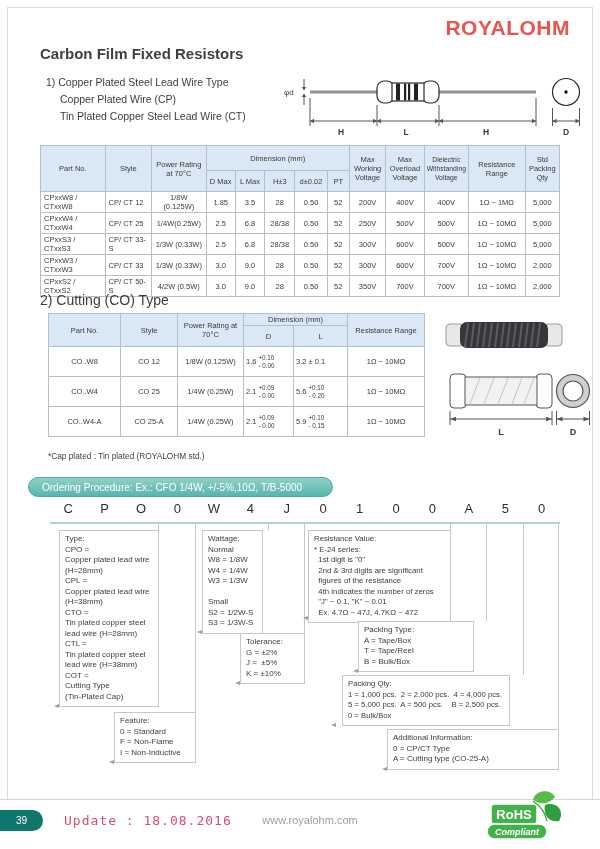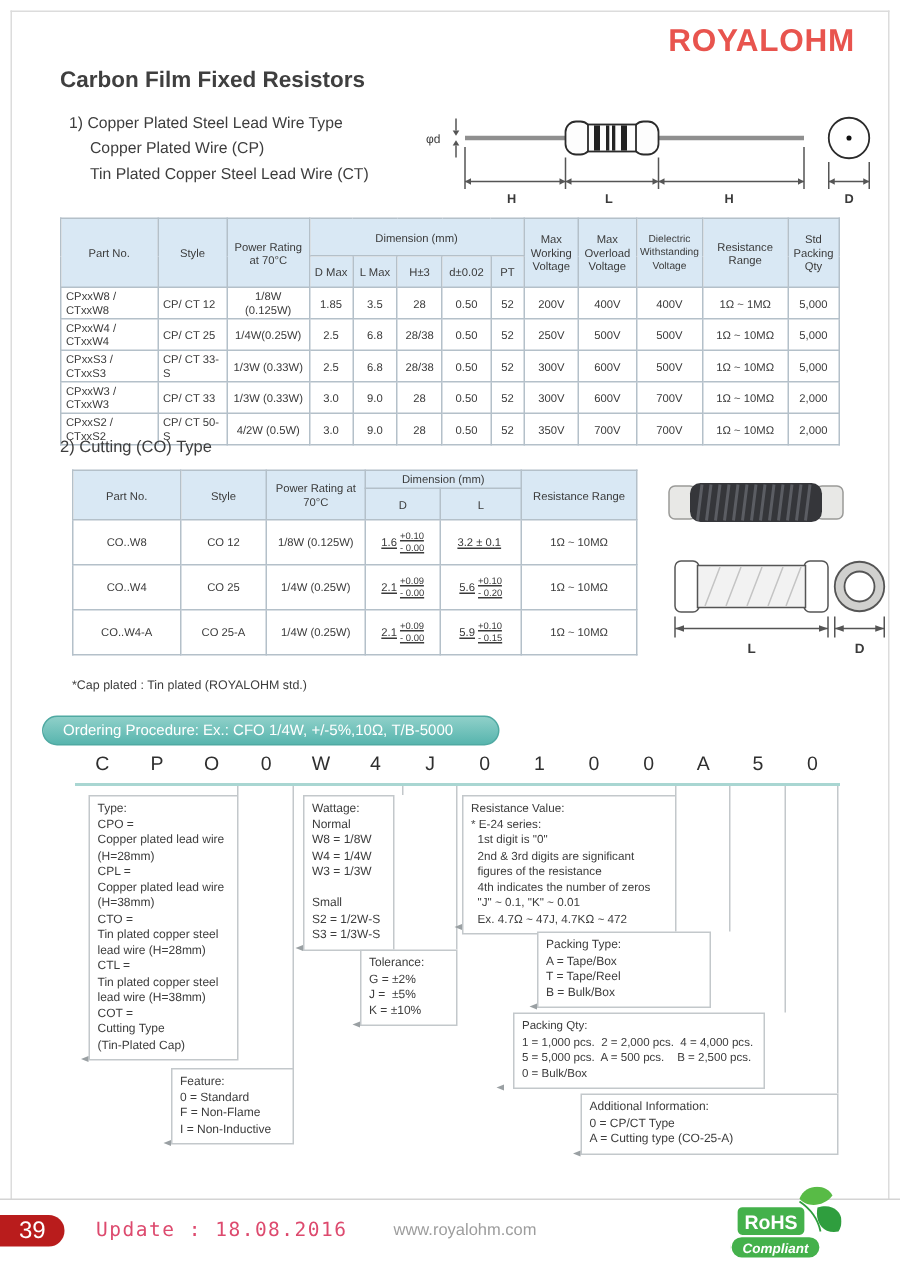--- a/index.html
+++ b/index.html
@@ -5,53 +5,53 @@
   html,body{margin:0;padding:0;background:#ffffff;}
   .page{position:relative;width:600px;height:849px;background:#fff;
         font-family:"Liberation Sans",sans-serif;color:#3a3a3a;overflow:hidden;}
   .frame{position:absolute;left:7px;top:7px;width:584px;height:792px;
          border-left:1px solid #dcdcdc;border-top:1px solid #dcdcdc;border-right:1px solid #dcdcdc;}
   .brand{position:absolute;right:30px;top:16px;font-size:21px;font-weight:bold;
          color:#e8544e;letter-spacing:.5px;}
   .title{position:absolute;left:40px;top:45px;font-size:15px;font-weight:600;color:#3f3f3f;margin:0;}
   .sec1{position:absolute;left:46px;top:74px;font-size:10.5px;line-height:17px;color:#3d3d3d;}
   .sec1 .ind{padding-left:14px;}
-  .sec2{position:absolute;left:40px;top:292px;font-size:11px;color:#3d3d3d;}
+  .sec2{position:absolute;left:40px;top:292px;font-size:14px;color:#3d3d3d;}
   svg{position:absolute;}
   .res-diagram{left:283px;top:76px;}
   .co-images{left:432px;top:312px;}
   table{position:absolute;border-collapse:collapse;table-layout:fixed;background:#fff;}
   th,td{border:1px solid #b4c0c9;font-weight:normal;text-align:center;vertical-align:middle;
         padding:1px 2px;font-size:7.5px;line-height:9px;color:#3a3a3a;overflow:hidden;}
   th{background:#d9e8f4;}
   .t1{left:40px;top:145px;width:520px;}
   .t1 td{height:18px;}
   .t1 .al{text-align:left;padding-left:3px;}
   .t1 .small{font-size:6.8px;}
   .t2{left:48px;top:313px;width:376px;}
   .t2 td{height:27px;}
-  .tw{display:flex;align-items:center;justify-content:center;gap:2px;text-decoration:underline;}
+  .tw{display:flex;align-items:center;gap:2px;}
   .ts{display:inline-flex;flex-direction:column;font-size:6.3px;line-height:7.5px;text-align:left;}
   .note{position:absolute;left:48px;font-size:8.3px;color:#3d3d3d;}
   .pill{position:absolute;left:28px;top:477px;width:305px;height:20px;border-radius:10px;
         background:linear-gradient(#8fd0c9,#58b5ae);border:1px solid #4fa9a2;color:#fff;
         font-size:10px;line-height:20px;padding-left:13px;box-sizing:border-box;}
   .coderow{position:absolute;left:50px;top:501px;width:510px;display:flex;}
   .coderow span{flex:1;text-align:center;font-size:13px;font-weight:500;color:#2f2f2f;}
   .codeline{position:absolute;left:50px;top:522px;width:510px;height:2px;background:#a9d6d2;}
   .vline{position:absolute;width:1px;background:#c3c8cb;}
   .obox{position:absolute;box-sizing:border-box;background:#fff;border:1px solid #c3c8cb;
         padding:3px 5px 4px;font-size:8px;line-height:10.5px;white-space:pre-wrap;color:#3c3c3c;}
   .rz{font-size:7.8px;}
   .pq{font-size:7.7px;}
   .barrow{position:absolute;width:0;height:0;border-top:2.5px solid transparent;
           border-bottom:2.5px solid transparent;border-right:5px solid #9aa0a3;}
   .fline{position:absolute;left:0;top:799px;width:600px;height:1px;background:#d4d4d4;}
-  .pagebadge{position:absolute;left:0;top:810px;width:43px;height:21px;background:#b91c1c;
-             border-radius:0 11px 11px 0;color:#fff;font-size:16px;line-height:21px;
+  .pagebadge{position:absolute;left:0;top:810px;width:43px;height:21px;background:#0f766e;
+             border-radius:0 11px 11px 0;color:#fff;font-size:10px;line-height:21px;
              text-align:center;font-weight:500;}
   .update{position:absolute;left:64px;top:813px;font-family:"DejaVu Sans Mono",monospace;
           font-size:13px;color:#dd4a6e;letter-spacing:1px;}
   .site{position:absolute;left:230px;top:814px;width:160px;text-align:center;
         font-size:11px;color:#9d9d9d;}
   .rohs{left:487px;top:791px;}
 </style>
 </head>
 <body>
 

